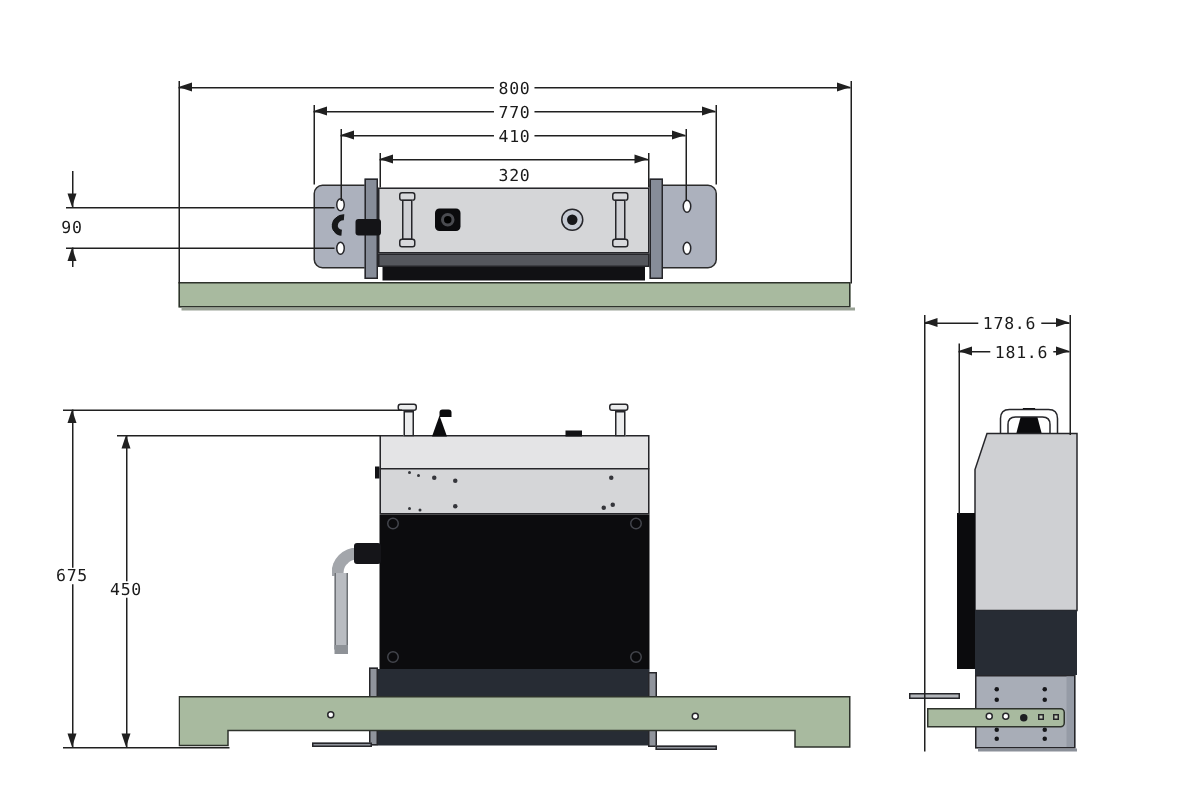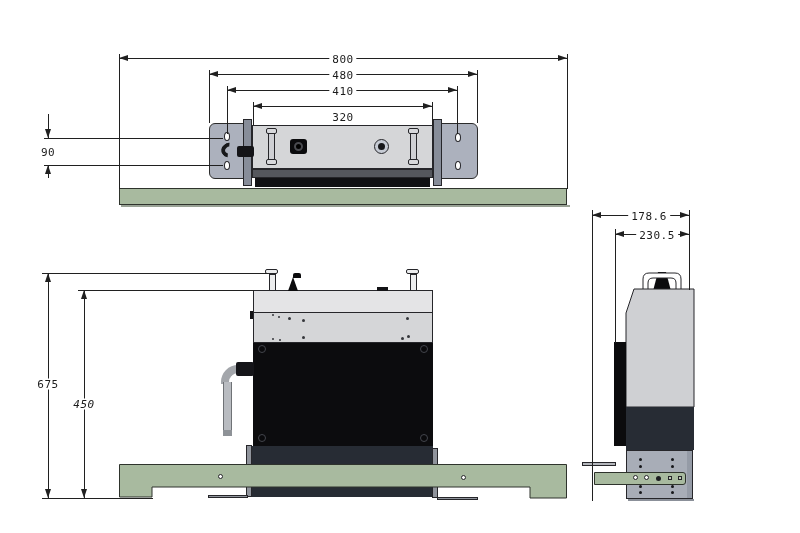--- a/index.html
+++ b/index.html
@@ -74,21 +74,21 @@
     <div class="vl" style="left:432px;top:102px;height:23px;"></div>
 
     <div class="hl" style="left:119px;top:58px;width:448px;"></div>
     <div class="arr l" style="left:119px;top:55px;"></div>
     <div class="arr r" style="left:558px;top:55px;"></div>
     <div class="lbl" style="left:343px;top:59px;">800</div>
 
     <div class="hl" style="left:209px;top:74px;width:268px;"></div>
     <div class="arr l" style="left:209px;top:71px;"></div>
     <div class="arr r" style="left:468px;top:71px;"></div>
-    <div class="lbl" style="left:343px;top:75px;">480</div>
+    <div class="lbl" style="left:343px;top:75px;">770</div>
 
     <div class="hl" style="left:227px;top:90px;width:230px;"></div>
     <div class="arr l" style="left:227px;top:87px;"></div>
     <div class="arr r" style="left:448px;top:87px;"></div>
     <div class="lbl" style="left:343px;top:91px;">410</div>
 
     <div class="hl" style="left:253px;top:106px;width:179px;"></div>
     <div class="arr l" style="left:253px;top:103px;"></div>
     <div class="arr r" style="left:423px;top:103px;"></div>
     <div class="lbl" style="left:343px;top:117px;">320</div>
@@ -155,24 +155,24 @@
     <div class="hl" style="left:42px;top:268px;width:111px;"></div>
 
     <div class="vl" style="left:48px;top:43px;height:225px;"></div>
     <div class="arr u" style="left:45px;top:43px;"></div>
     <div class="arr d" style="left:45px;top:259px;"></div>
     <div class="lbl" style="left:48px;top:154px;">675</div>
 
     <div class="vl" style="left:84px;top:60px;height:208px;"></div>
     <div class="arr u" style="left:81px;top:60px;"></div>
     <div class="arr d" style="left:81px;top:259px;"></div>
-    <div class="lbl" style="left:84px;top:174px;font-style:italic;">450</div>
+    <div class="lbl" style="left:84px;top:163px;">450</div>
   </div>
 
-  <div class="abs" style="left:576px;top:200px;width:200px;height:333px;">
+  <div class="abs" style="left:600px;top:200px;width:200px;height:333px;">
 
     <svg class="part" width="44" height="22" viewBox="0 0 44 22" style="left:64px;top:70px;">
       <polygon points="18,2 26,2 31,21 13,21" fill="#0b0b0d"></polygon>
       <path d="M3,21 L3,9 Q3,3 9,3 L35,3 Q41,3 41,9 L41,21 L36,21 L36,13 Q36,8 31,8 L13,8 Q8,8 8,13 L8,21 Z" fill="#ffffff" stroke="#26262a" stroke-width="1"></path>
     </svg>
 
     <svg class="part" width="70" height="120" viewBox="0 0 70 120" style="left:49px;top:88px;">
       <polygon points="9,1 69,1 69,119 1,119 1,25" style="fill:var(--side_body_gray,#cfd0d3);" stroke="#26262a" stroke-width="1"></polygon>
     </svg>
 
@@ -204,16 +204,16 @@
     <div class="vl" style="left:39px;top:29px;height:114px;"></div>
 
     <div class="hl" style="left:16px;top:15px;width:97px;"></div>
     <div class="arr l" style="left:16px;top:12px;"></div>
     <div class="arr r" style="left:104px;top:12px;"></div>
     <div class="lbl" style="left:73px;top:16px;">178.6</div>
 
     <div class="hl" style="left:39px;top:34px;width:74px;"></div>
     <div class="arr l" style="left:39px;top:31px;"></div>
     <div class="arr r" style="left:104px;top:31px;"></div>
-    <div class="lbl" style="left:81px;top:35px;">230.5</div>
+    <div class="lbl" style="left:81px;top:35px;">181.6</div>
   </div>
 
 </div>
 
 </body></html>

